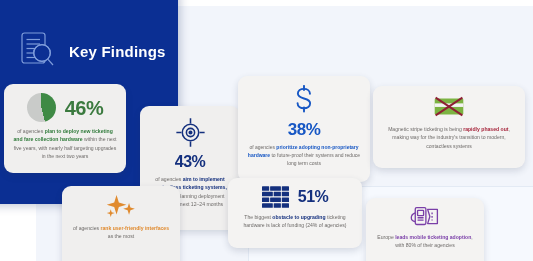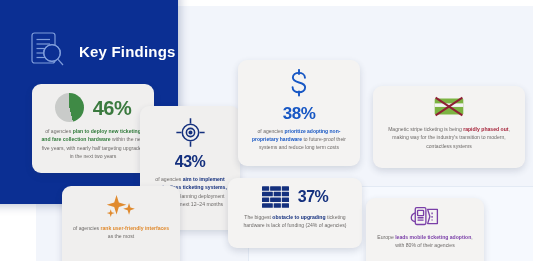--- a/index.html
+++ b/index.html
@@ -19,21 +19,21 @@
     background:#f6f9fe;border-top:1px solid #e3eaf4;border-left:1px solid #e3eaf4;
     border-radius:3px;
   }
   .navy-panel{
     position:absolute;left:-40px;top:-14px;width:218px;height:218px;
     background:#0b2f93;border-radius:0 9px 9px 0;
     box-shadow:2px 2px 10px rgba(10,30,90,.25);
   }
   
   .kf-header{
-    position:absolute;left:28px;top:30px;display:flex;align-items:center;gap:11px;
+    position:absolute;left:18px;top:30px;display:flex;align-items:center;gap:11px;
   }
   .kf-icon{width:40px;height:42px;flex:none;}
   .kf-title{
     color:#ffffff;font-size:15px;font-weight:bold;letter-spacing:.2px;white-space:nowrap;
   }
   
   .card{
     position:absolute;background:#f0efee;border-radius:9px;
     box-shadow:0 3px 7px rgba(40,50,80,.16);
     padding:8px 9px 9px;box-sizing:border-box;text-align:center;overflow:hidden;
@@ -41,34 +41,34 @@
   .card.white{background:#f4f3f2;}
   .stat{
     font-weight:bold;line-height:1;letter-spacing:-.5px;
   }
   .desc{
     font-size:5.1px;line-height:1.62;color:#6d6a68;margin-top:5px;
   }
   .desc b{font-weight:bold;}
 
   
-  #card-46{left:32px;top:84px;width:122px;height:89px;padding-top:9px;text-align:center;}
+  #card-46{left:4px;top:84px;width:122px;height:89px;padding-top:9px;text-align:center;}
   #card-46 .row{display:flex;align-items:center;justify-content:center;gap:9px;}
   #card-46 .stat{font-size:20px;color:#3b7a3f;}
   #card-46 .desc b{color:#2f7a3a;}
   .pie{width:29px;height:29px;border-radius:50%;flex:none;
        background:conic-gradient(from 0deg,#3f8a45 0deg 166deg,#c9cbc9 166deg 360deg);}
 
   
   #card-43{left:140px;top:106px;width:100px;height:124px;padding-top:11px;}
   #card-43 .stat{font-size:16px;color:#14307e;margin-top:6px;}
   #card-43 .desc b{color:#14307e;}
 
   
-  #card-38{left:238px;top:60px;width:122px;height:106px;padding-top:9px;}
+  #card-38{left:238px;top:76px;width:132px;height:106px;padding-top:9px;}
   #card-38 .stat{font-size:17px;color:#1757c4;margin-top:3px;}
   #card-38 .desc b{color:#1757c4;}
   #card-38 .desc{font-size:5px;}
 
   
   #card-mag{left:373px;top:86px;width:152px;height:82px;padding-top:8px;}
   #card-mag .desc{font-size:5.1px;margin-top:6px;}
   #card-mag .desc b{color:#a6243b;}
 
   
@@ -203,21 +203,21 @@
           <rect x="13" y="6.3" width="8" height="5" rx=".6"></rect>
           <rect x="22" y="6.3" width="8" height="5" rx=".6"></rect>
           <rect x="0" y="12.6" width="8" height="5" rx=".6"></rect>
           <rect x="9" y="12.6" width="12" height="5" rx=".6"></rect>
           <rect x="22" y="12.6" width="8" height="5" rx=".6"></rect>
           <rect x="0" y="18.9" width="12" height="5" rx=".6"></rect>
           <rect x="13" y="18.9" width="8" height="5" rx=".6"></rect>
           <rect x="22" y="18.9" width="8" height="5" rx=".6"></rect>
         </svg>
       </span>
-      <span class="stat">37%</span>
+      <span class="stat">51%</span>
     </div>
     <div class="desc">
       <span>The biggest </span><b>obstacle to upgrading</b><span> ticketing hardware is lack of funding (24% of agencies)</span>
     </div>
   </div>
 
   <div class="card white" id="card-eu">
     <div class="ico-center">
       <span>
         <svg viewBox="0 0 38 26" width="34" height="23" fill="none" stroke="#7a3fa8" stroke-width="1.5" stroke-linejoin="round">

